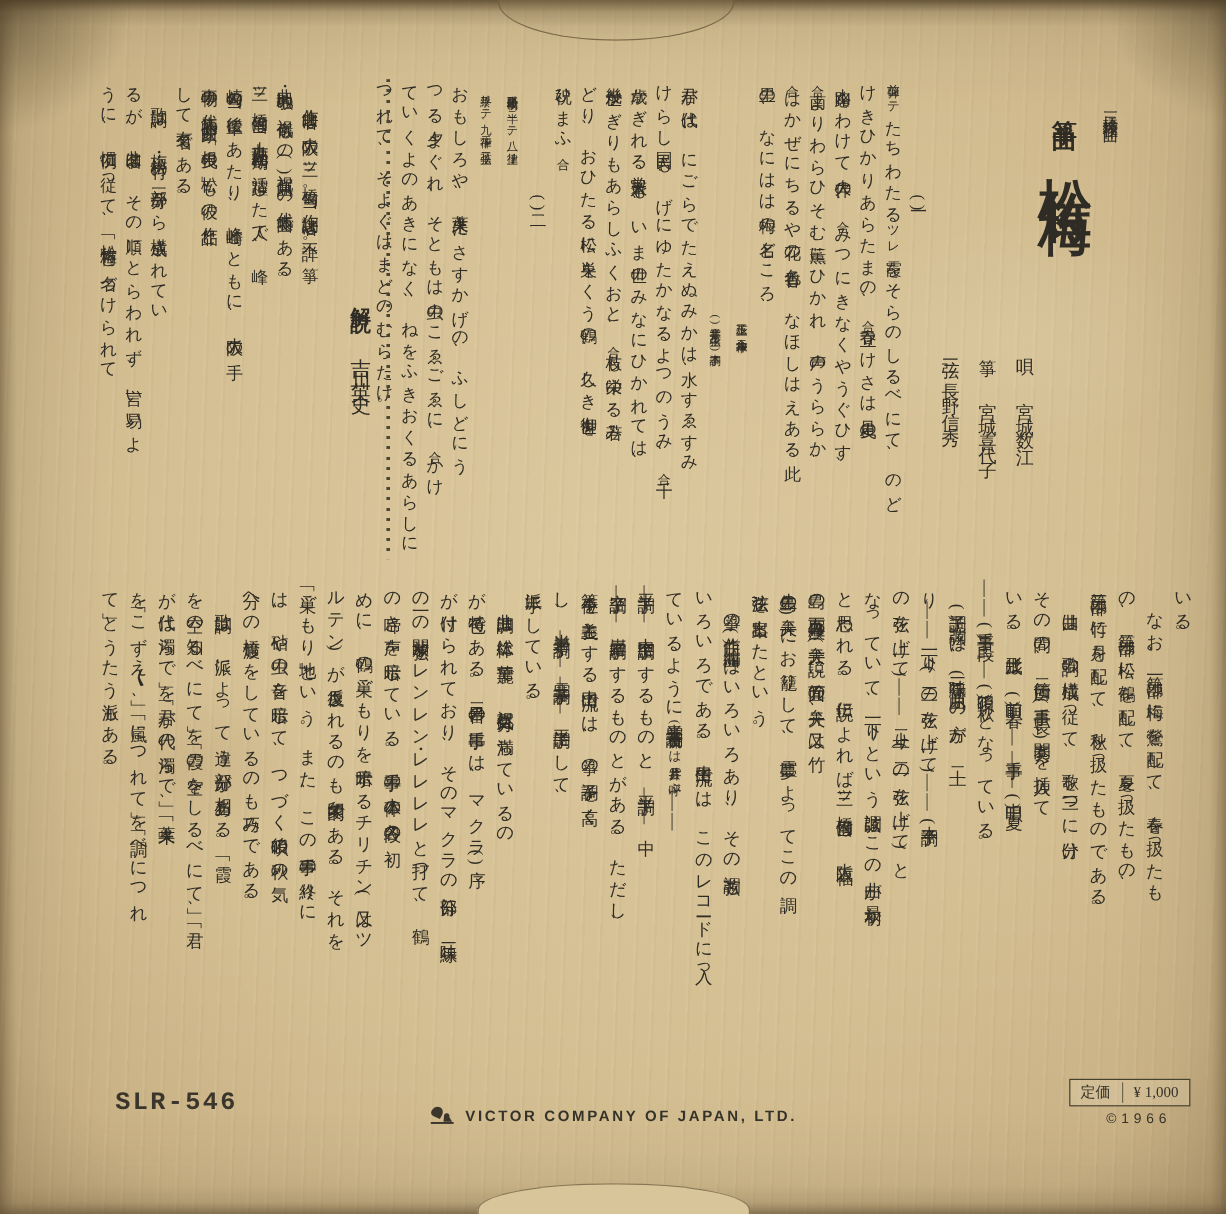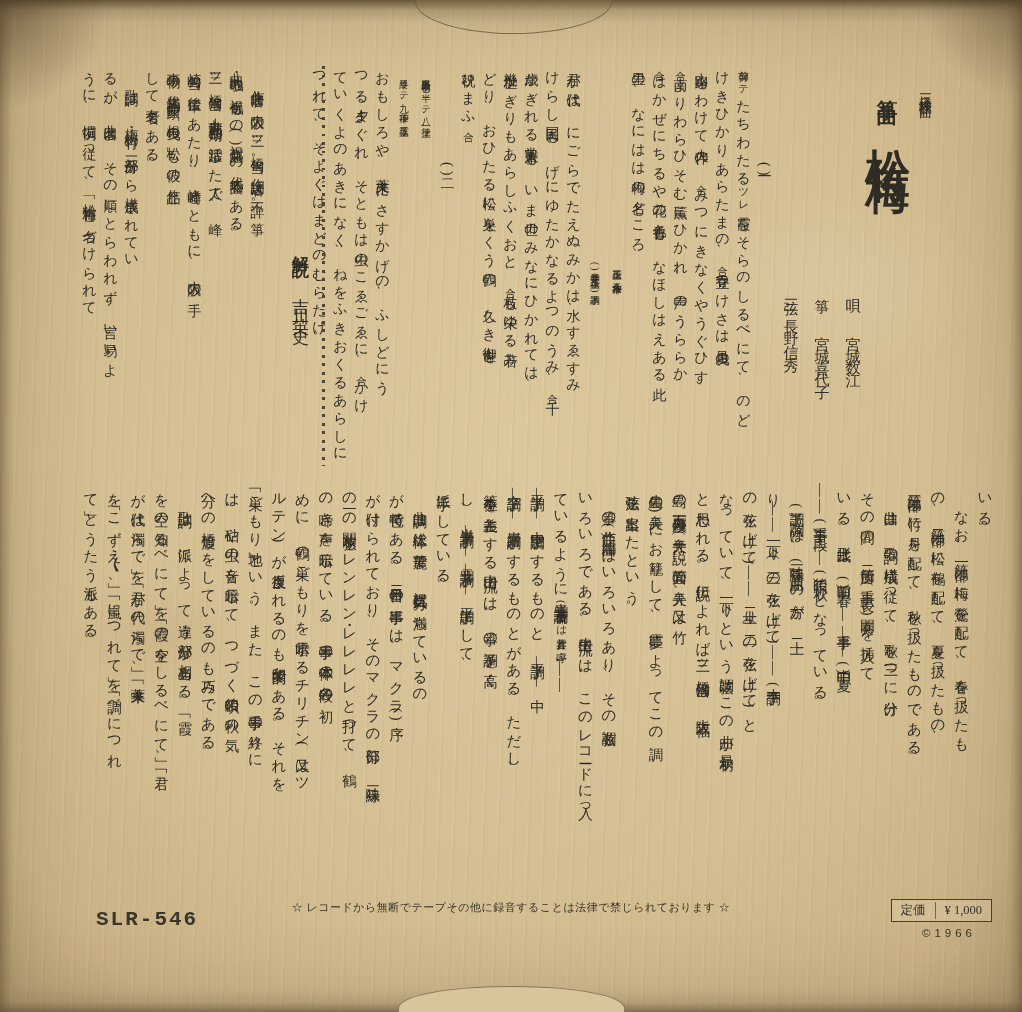--- a/index.html
+++ b/index.html
@@ -194,22 +194,31 @@
       <div class="vcol"><span>は、砧や虫の音を暗示して、つづく後唄の秋の気</span></div>
       <div class="vcol"><span>分への橋渡しをしているのも巧みである。</span></div>
       <div class="vcol" style="padding-top: 17px;"><span>歌詞は、派によって違う部分が相当ある。「霞</span></div>
       <div class="vcol"><span>を空の知るべにて」を「霞の空をしるべにて」、「君</span></div>
       <div class="vcol"><span>が代は濁らで」を「君が代の濁らで」、「葉末々々」</span></div>
       <div class="vcol"><span>を「こずえ〱」、「嵐につれて」を「調べにつれ</span></div>
       <div class="vcol"><span>て」とうたう派もある。</span></div>
     </div>
 
   <div class="catalog">SLR-546</div>
-  <div class="warning">☆ レコードから無断でテープその他に録音することは法律で禁じられております ☆</div>
-
+
+  <div class="company-row">
+    <svg class="nipper" width="22" height="17" viewBox="0 0 22 17">
+      <g fill="#3a362c">
+        <path d="M2 4 Q5 0 9 2 Q12 4 10.5 8 L8.5 11.5 L3 9 Q0 7 2 4 Z"></path>
+        <path d="M12 9 a2.3 2.3 0 1 1 4.4 .9 l2.4 3.8 h-7.2 Z"></path>
+        <rect x="1" y="14" width="19" height="1.6"></rect>
+      </g>
+    </svg>
+    <span class="company">VICTOR COMPANY OF JAPAN, LTD.</span>
+  </div>
 
   <div class="price-box">
     <span>定価</span>
     <span class="pb-div"></span>
     <span>¥ 1,000</span>
   </div>
   <div class="copyright">©1966</div>
 </div>
 
 </body></html>

